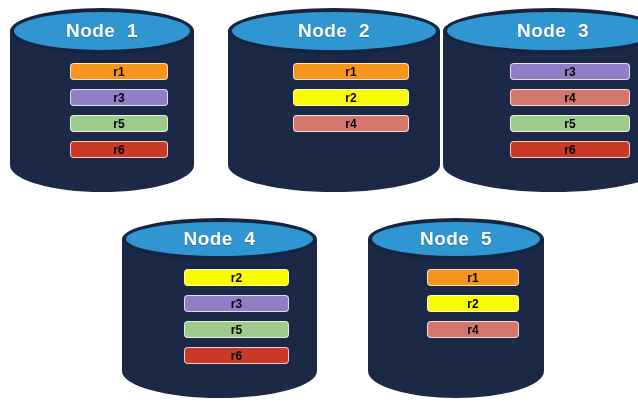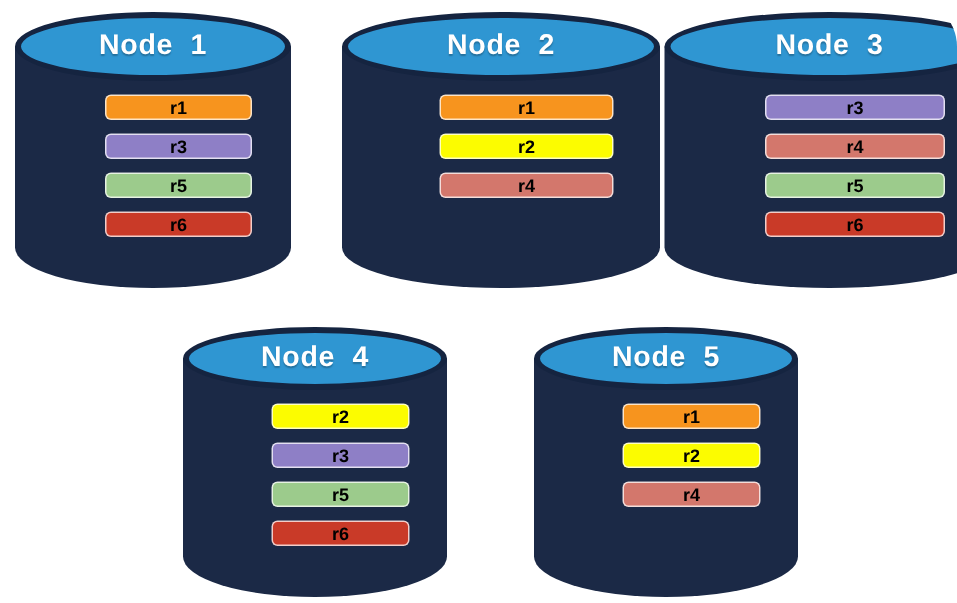--- a/index.html
+++ b/index.html
@@ -7,21 +7,20 @@
     padding: 0;
     background: #ffffff;
     font-family: "Liberation Sans", sans-serif;
   }
   .canvas {
     position: relative;
     width: 638px;
     height: 402px;
     background: #ffffff;
     overflow: hidden;
-    border-radius: 31px;
   }
   .cylinder {
     position: absolute;
     --ellh: 46px;
   }
   .cyl-body {
     position: absolute;
     left: 0;
     right: 0;
     top: calc(var(--ellh) / 2);
@@ -74,22 +73,22 @@
     align-items: center;
     justify-content: center;
     font-weight: bold;
     font-size: 12px;
     color: var(--bar-text-color, #000000);
   }
   
   .node-pos-0 { left: 10px;  top: 8px;   width: 184px; height: 184px; }
   .node-pos-1 { left: 228px; top: 8px;   width: 212px; height: 184px; }
   .node-pos-2 { left: 443px; top: 8px;   width: 220px; height: 184px; }
-  .node-pos-3 { left: 122px; top: 218px; width: 176px; height: 180px; text-align: center; --ellh: 42px; }
-  .node-pos-4 { left: 356px; top: 218px; width: 176px; height: 180px; --ellh: 42px; }
+  .node-pos-3 { left: 122px; top: 218px; width: 195px; height: 180px; text-align: center; --ellh: 42px; }
+  .node-pos-4 { left: 368px; top: 218px; width: 176px; height: 180px; --ellh: 42px; }
 </style>
 </head>
 <body style="background: rgb(255, 255, 255);">
 
 <div class="canvas">
 
   <div class="cylinder node-pos-0">
     <div class="cyl-body"></div>
     <div class="cyl-top">
       <span class="node-title">Node  1</span>

